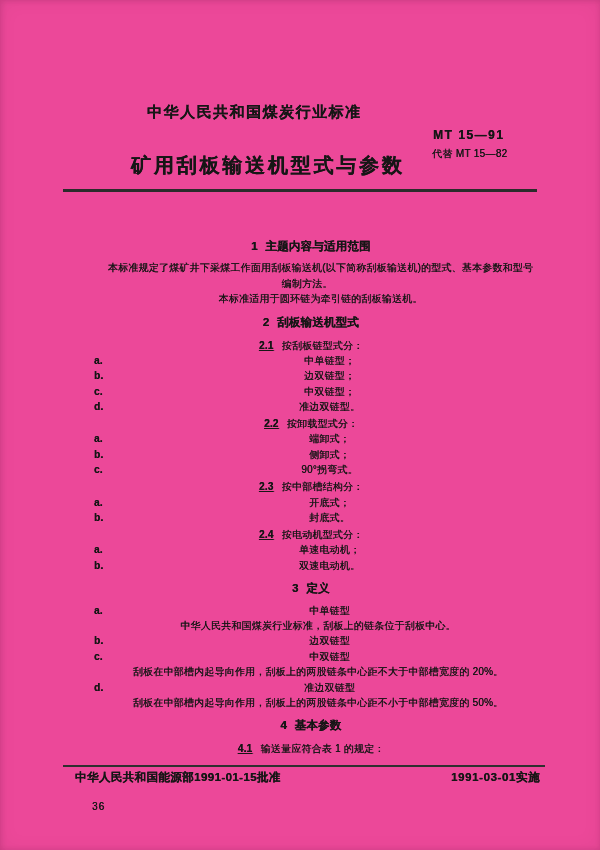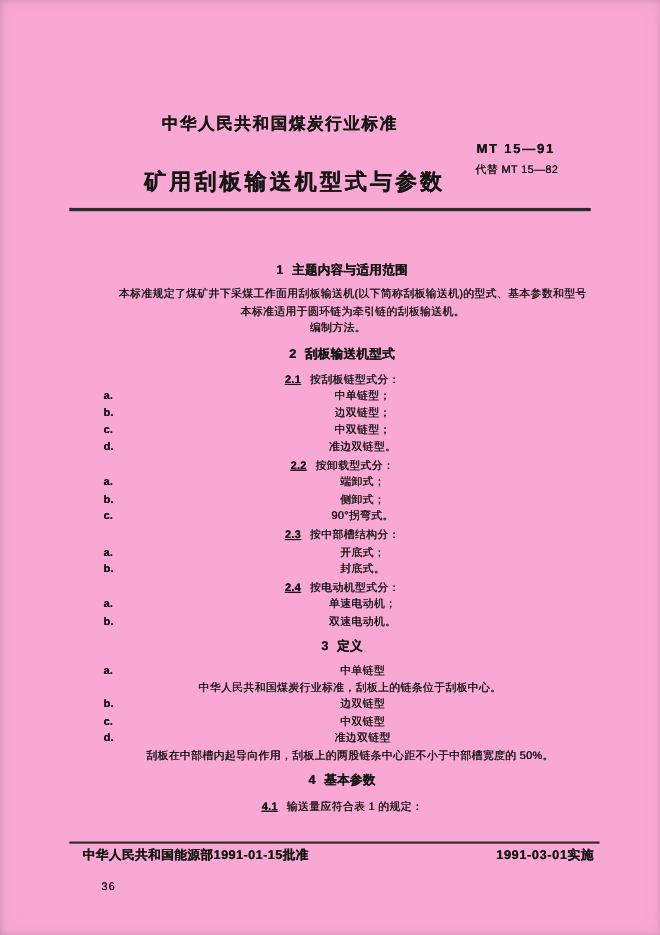--- a/index.html
+++ b/index.html
@@ -4,21 +4,21 @@
 <style>
   html,body{margin:0;padding:0;}
   body{
     width:600px;height:850px;position:relative;overflow:hidden;
     background:#fdfdfb;
     font-family:"Liberation Sans","DejaVu Sans",sans-serif;
     color:#161616;
   }
   .paper{
     position:absolute;inset:0;
-    background:#f9a8d4;
+    background:#ec4899;
     box-shadow:inset 0 0 20px rgba(0,0,0,0.05),
                inset 3px 0 5px rgba(0,0,0,0.06),
                inset 0 3px 5px rgba(0,0,0,0.04),
                inset -2px -2px 4px rgba(0,0,0,0.03);
   }
   .ink{ text-shadow:0.35px 0 0 currentColor; } 
 
   
   .std-class{
     position:absolute;left:147px;top:103px;
@@ -90,22 +90,22 @@
 
   <div class="std-class ink">中华人民共和国煤炭行业标准</div>
   <div class="std-no ink">MT 15—91</div>
   <div class="doc-title ink">矿用刮板输送机型式与参数</div>
   <div class="replaces ink">代替 MT 15—82</div>
   <div class="rule-top"></div>
 
   <div class="doc-body ink" id="doc-body">
       <div class="line h1"><span class="num">1</span><span class="txt">主题内容与适用范围</span></div>
       <div class="line p"><span class="txt">本标准规定了煤矿井下采煤工作面用刮板输送机(以下简称刮板输送机)的型式、基本参数和型号</span></div>
+      <div class="line pc"><span class="txt">编制方法。</span></div>
       <div class="line p"><span class="txt">本标准适用于圆环链为牵引链的刮板输送机。</span></div>
-      <div class="line pc"><span class="txt">编制方法。</span></div>
       <div class="line h1"><span class="num">2</span><span class="txt">刮板输送机型式</span></div>
       <div class="line h2"><span class="num">2.1</span><span class="txt">按刮板链型式分：</span></div>
       <div class="line li"><span class="label">a.</span><span class="txt">中单链型；</span></div>
       <div class="line li"><span class="label">b.</span><span class="txt">边双链型；</span></div>
       <div class="line li"><span class="label">c.</span><span class="txt">中双链型；</span></div>
       <div class="line li"><span class="label">d.</span><span class="txt">准边双链型。</span></div>
       <div class="line h2"><span class="num">2.2</span><span class="txt">按卸载型式分：</span></div>
       <div class="line li"><span class="label">a.</span><span class="txt">端卸式；</span></div>
       <div class="line li"><span class="label">b.</span><span class="txt">侧卸式；</span></div>
       <div class="line li"><span class="label">c.</span><span class="txt">90°拐弯式。</span></div>
@@ -113,20 +113,21 @@
       <div class="line li"><span class="label">a.</span><span class="txt">开底式；</span></div>
       <div class="line li"><span class="label">b.</span><span class="txt">封底式。</span></div>
       <div class="line h2"><span class="num">2.4</span><span class="txt">按电动机型式分：</span></div>
       <div class="line li"><span class="label">a.</span><span class="txt">单速电动机；</span></div>
       <div class="line li"><span class="label">b.</span><span class="txt">双速电动机。</span></div>
       <div class="line h1"><span class="num">3</span><span class="txt">定义</span></div>
       <div class="line li"><span class="label">a.</span><span class="txt">中单链型</span></div>
       <div class="line def"><span class="txt">中华人民共和国煤炭行业标准，刮板上的链条位于刮板中心。</span></div>
       <div class="line li"><span class="label">b.</span><span class="txt">边双链型</span></div>
       <div class="line li"><span class="label">c.</span><span class="txt">中双链型</span></div>
+      <div class="line def"><span class="txt">刮板在中部槽内起导向作用，刮板上的两股链条中心距不大于中部槽宽度的 20%。</span></div>
       <div class="line li"><span class="label">d.</span><span class="txt">准边双链型</span></div>
       <div class="line def"><span class="txt">刮板在中部槽内起导向作用，刮板上的两股链条中心距不小于中部槽宽度的 50%。</span></div>
       <div class="line h1"><span class="num">4</span><span class="txt">基本参数</span></div>
       <div class="line h2"><span class="num">4.1</span><span class="txt">输送量应符合表 1 的规定：</span></div>
     </div>
 
   <div class="rule-bottom"></div>
   <div class="approval ink">中华人民共和国能源部1991-01-15批准</div>
   <div class="impl ink">1991-03-01实施</div>
   <div class="page-no ink">36</div>

